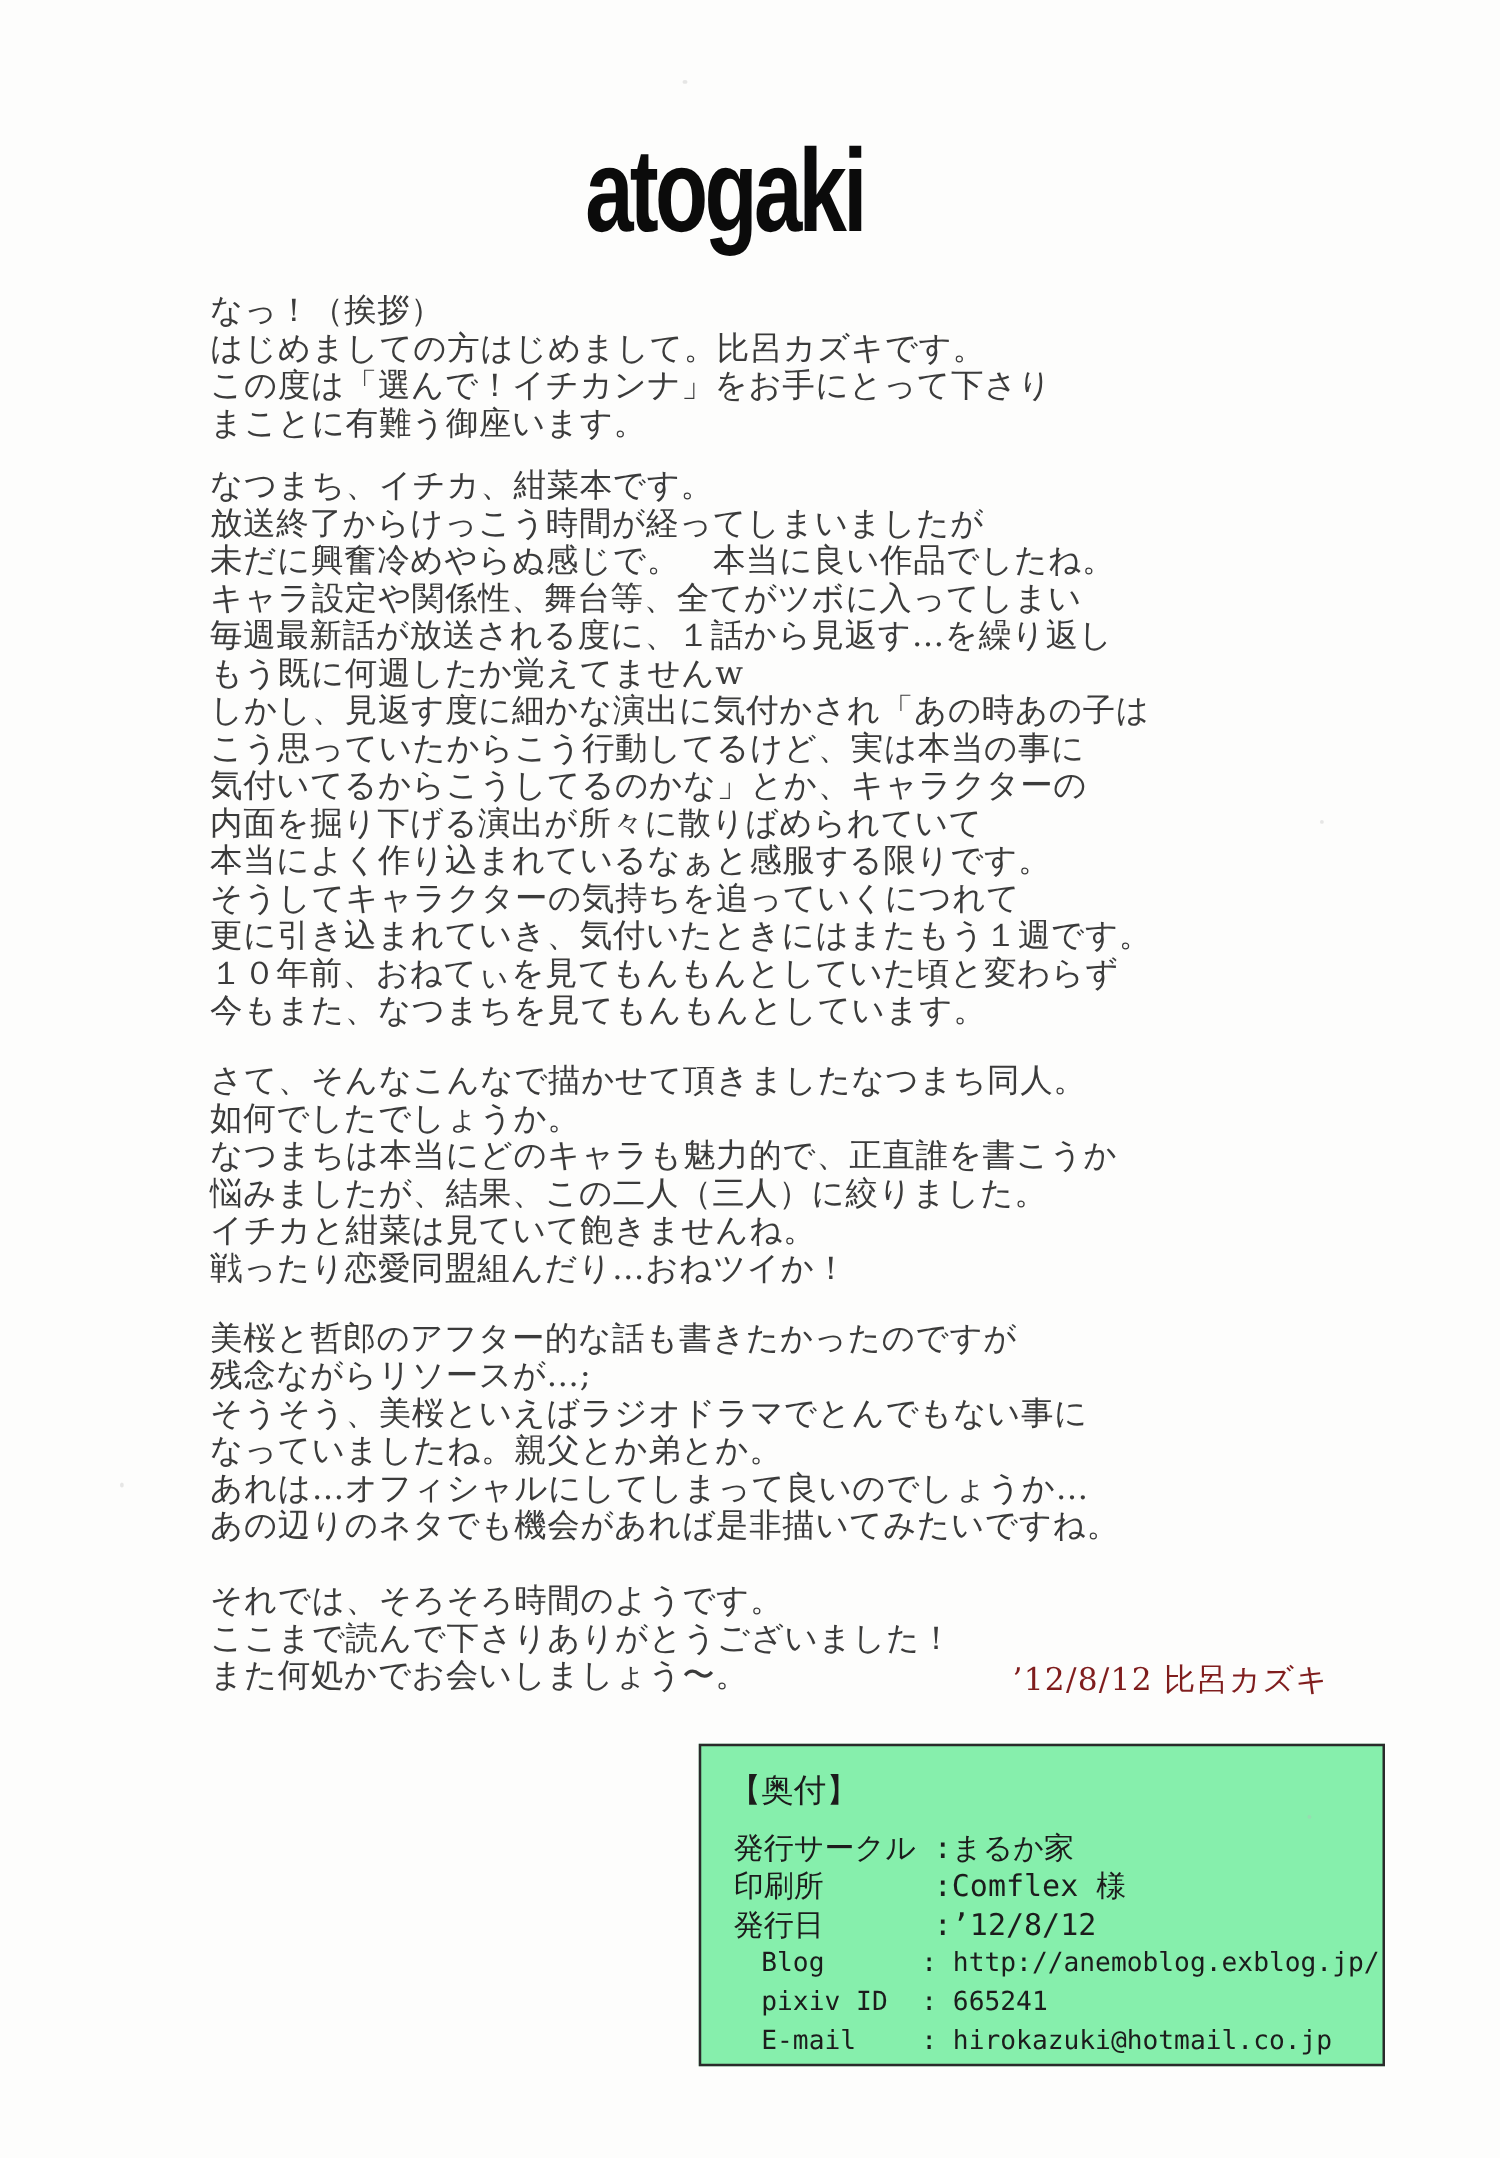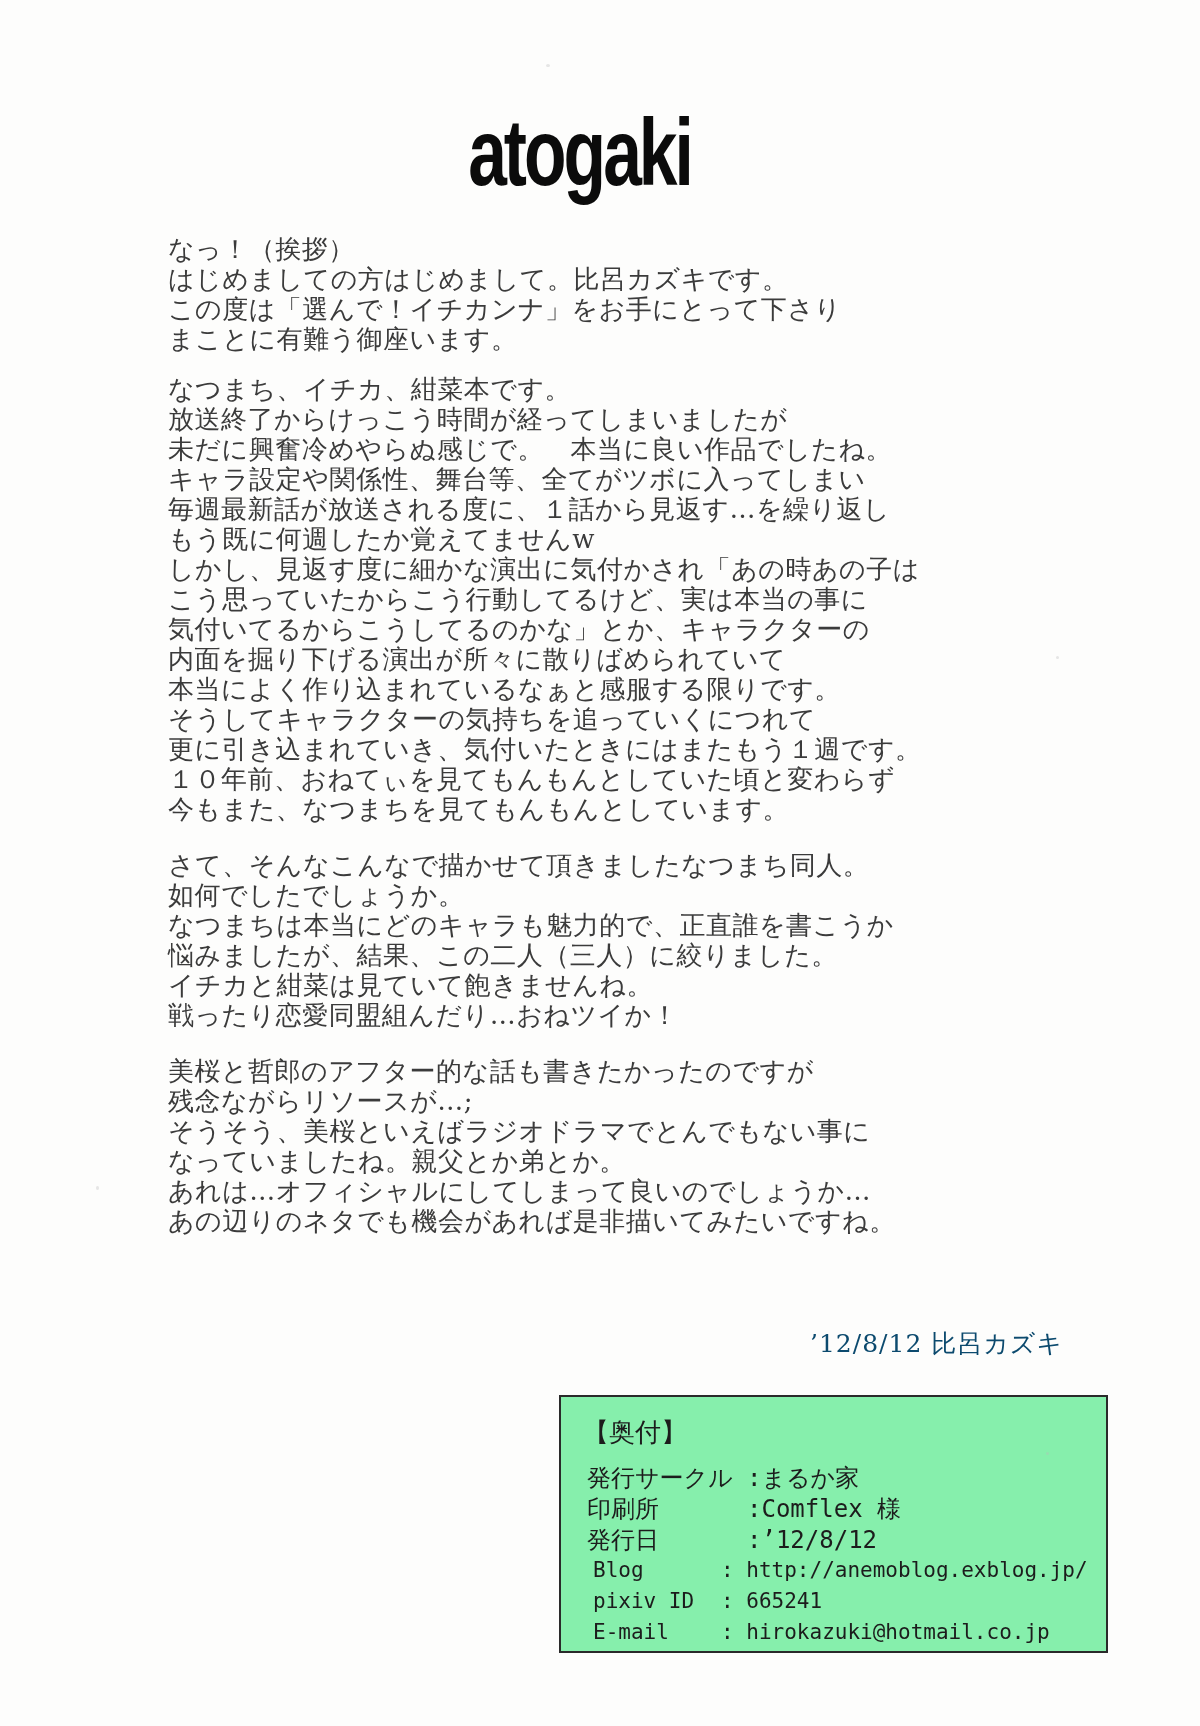--- a/index.html
+++ b/index.html
@@ -55,21 +55,21 @@
   .para-4 { margin-bottom: 30px !important; }
 
   .signoff {
     position: absolute;
     left: 168px; top: 1330px;
     width: 895px;
     margin: 0;
     text-align: right;
     font-size: 25px;
     line-height: 28px;
-    color: #0c4a6e;
+    color: #7f1d1d;
     letter-spacing: 1px;
   }
 
   
   .colophon {
     position: absolute;
     left: 559px; top: 1395px;
     width: 549px; height: 258px;
     border: 2px solid #2a2a2a;
     box-sizing: border-box;
@@ -83,21 +83,21 @@
     font-size: 26px;
     font-family: "DejaVu Sans Mono", "Liberation Mono", monospace;
   }
   .crows { position: absolute; left: 26px; right: 2px; }
   .crows-jp { top: 68px; }
   .crows-latin { top: 160px; }
   .crow { display: flex; align-items: baseline; margin: 0 0 4px 0; }
   .crows-jp .crow { font-size: 24px; line-height: 27px; }
   .crows-jp .clabel { width: 160px; flex: 0 0 160px; }
   .crows-latin .crow { font-size: 21px; line-height: 27px; }
-  .crows-latin .clabel { width: 134px; flex: 0 0 134px; padding-left: 6px; box-sizing: border-box; }
+  .crows-latin .clabel { width: 134px; flex: 0 0 134px; padding-left: 6px; box-sizing: border-box; margin-left: 16px; }
   .cvalue { white-space: pre; text-align: center; }
 
   
   .scan-credit {
     position: absolute;
     left: 340px; top: 84px;
     width: 180px;
     text-align: center;
     font-family: "DejaVu Serif", "Liberation Serif", serif;
     font-weight: bold;
@@ -153,20 +153,23 @@
 なつまちは本当にどのキャラも魅力的で、正直誰を書こうか
 悩みましたが、結果、この二人（三人）に絞りました。
 イチカと紺菜は見ていて飽きませんね。
 戦ったり恋愛同盟組んだり…おねツイか！</p>
     <p class="para para-4">美桜と哲郎のアフター的な話も書きたかったのですが
 残念ながらリソースが…;
 そうそう、美桜といえばラジオドラマでとんでもない事に
 なっていましたね。親父とか弟とか。
 あれは…オフィシャルにしてしまって良いのでしょうか…
 あの辺りのネタでも機会があれば是非描いてみたいですね。</p>
+    <p class="para para-5">それでは、そろそろ時間のようです。
+ここまで読んで下さりありがとうございました！
+また何処かでお会いしましょう〜。</p>
   </div>
 
   <p class="signoff">’12/8/12 比呂カズキ</p>
 
   <div class="colophon">
     <div class="colophon-heading">【奥付】</div>
 
     <div class="crows crows-jp">
       <div class="crow">
         <span class="clabel">発行サークル</span>

